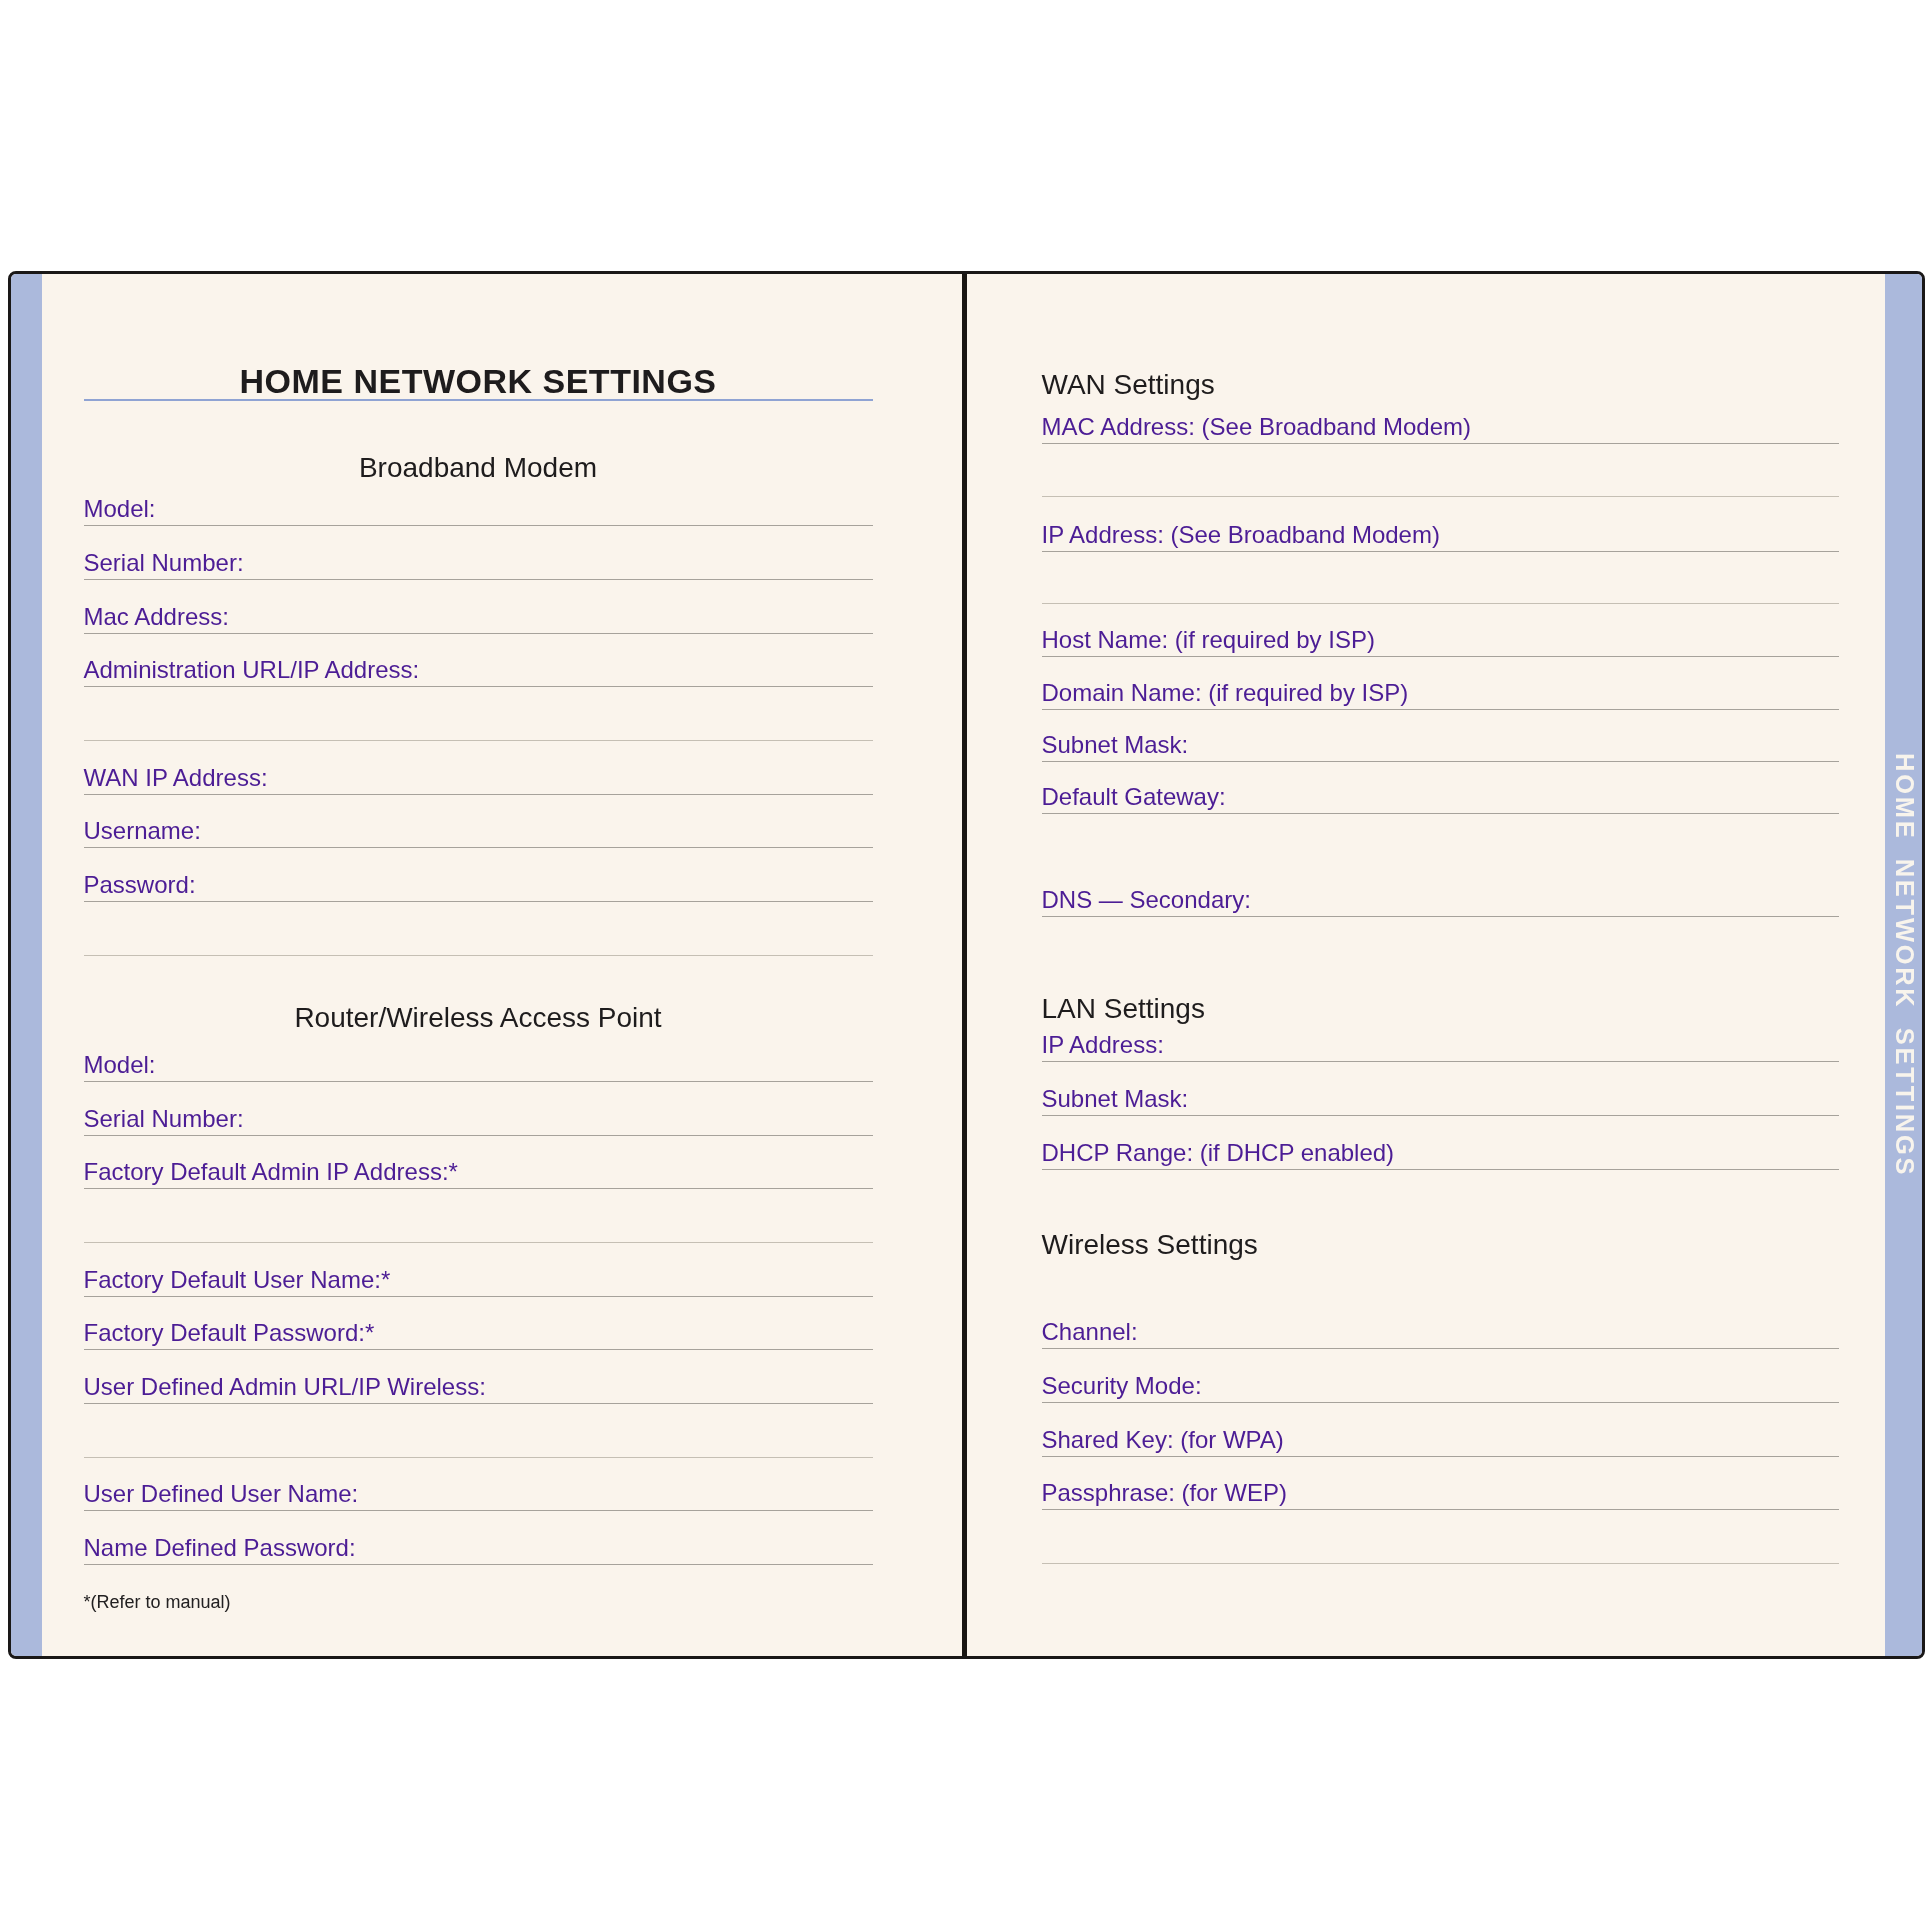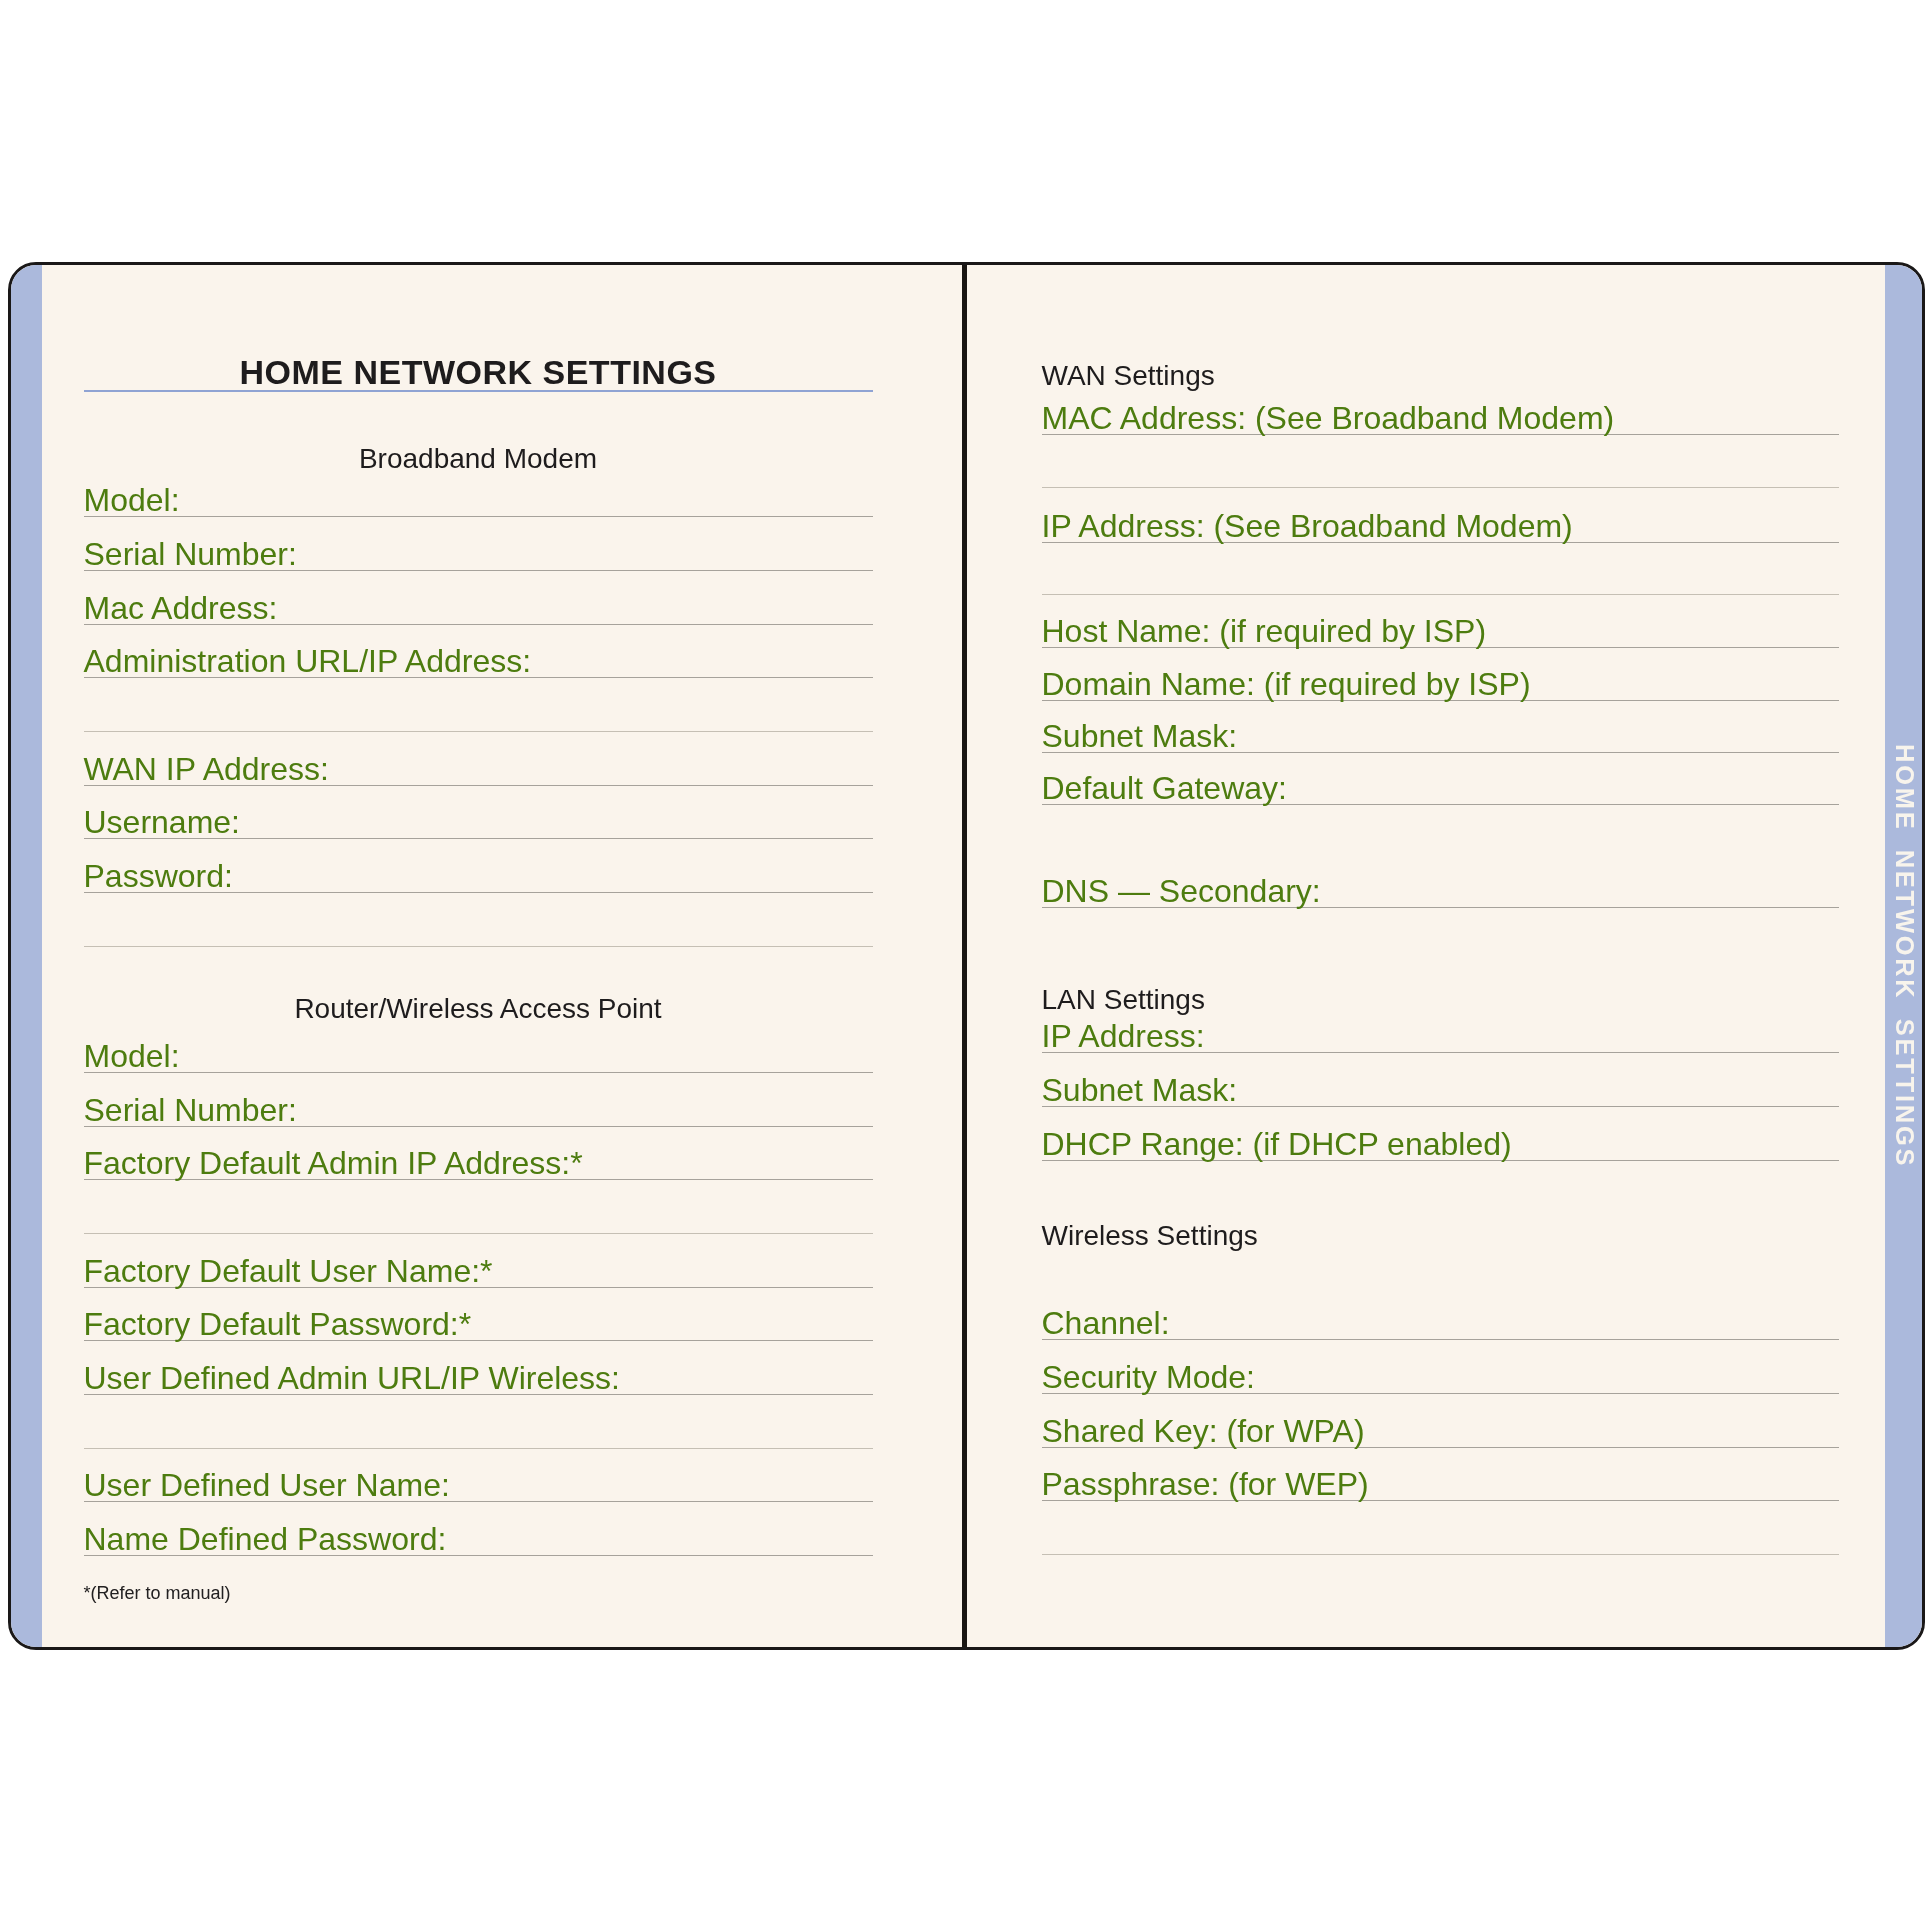--- a/index.html
+++ b/index.html
@@ -2,25 +2,25 @@
 <html style="font-size:15px"><head>
 <meta charset="utf-8">
 <style>
   html, body { margin: 0; padding: 0; background: #ffffff; }
   body {
     width: 1928px; height: 1928px; position: relative;
     font-family: "Liberation Sans", "DejaVu Sans", sans-serif;
     color: #222021;
   }
   .book {
-    position: absolute; left: 7.5px; top: 262px;
+    position: absolute; left: 7.5px; top: 271px;
     width: 1911px; height: 1382px;
     background: #faf4ec;
     border: 3.8px solid #1a1818;
-    border-radius: 28px;
+    border-radius: 8px;
     overflow: hidden;
   }
   .strip { position: absolute; top: 0; bottom: 0; background: #abb9dc; }
   .strip.left  { left: 0;  width: 31px; }
   .strip.right { right: 0; width: 37px; }
   .divider { position: absolute; top: 0; bottom: 0; left: 951px; width: 5.6px; background: #191613; }
   .tab-text {
     position: absolute; left: 1875px; top: 0; width: 37px; height: 100%;
     display: flex; align-items: center; justify-content: center;
     writing-mode: vertical-rl; text-orientation: mixed;
@@ -44,22 +44,22 @@
   .heading.right { left: 1031px; width: 797px; }
   .row {
     position: absolute; height: 49px; box-sizing: border-box;
     border-bottom: 1.9px solid #a6a29b;
     display: flex; align-items: flex-end;
   }
   .row.left  { left: 73px;   width: 789px; }
   .row.right { left: 1031px; width: 797px; }
   .row.blank { border-bottom-color: #c5bfb4; }
   .row .lbl {
-    font-size: 32px; line-height: 28px; padding-bottom: 1.9px;
-    white-space: nowrap; color: #4d7c0f;
+    font-size: 24px; line-height: 28px; padding-bottom: 1.9px;
+    white-space: nowrap; color: #4c1d95;
   }
   .footnote {
     position: absolute; left: 73px; top: 1315px;
     font-size: 18px; line-height: 26px; color: #222021;
   }
 </style>
 </head>
 <body>
 
 <div class="book">

